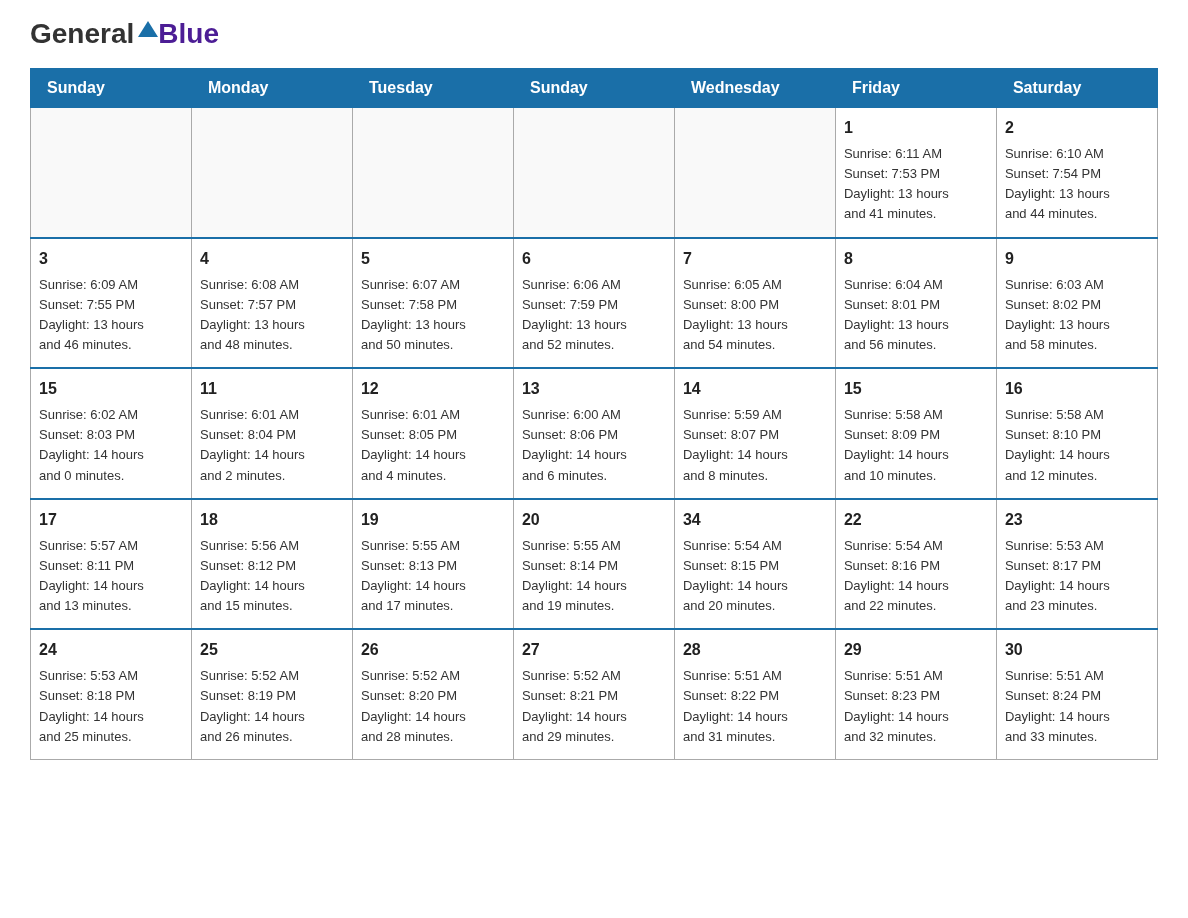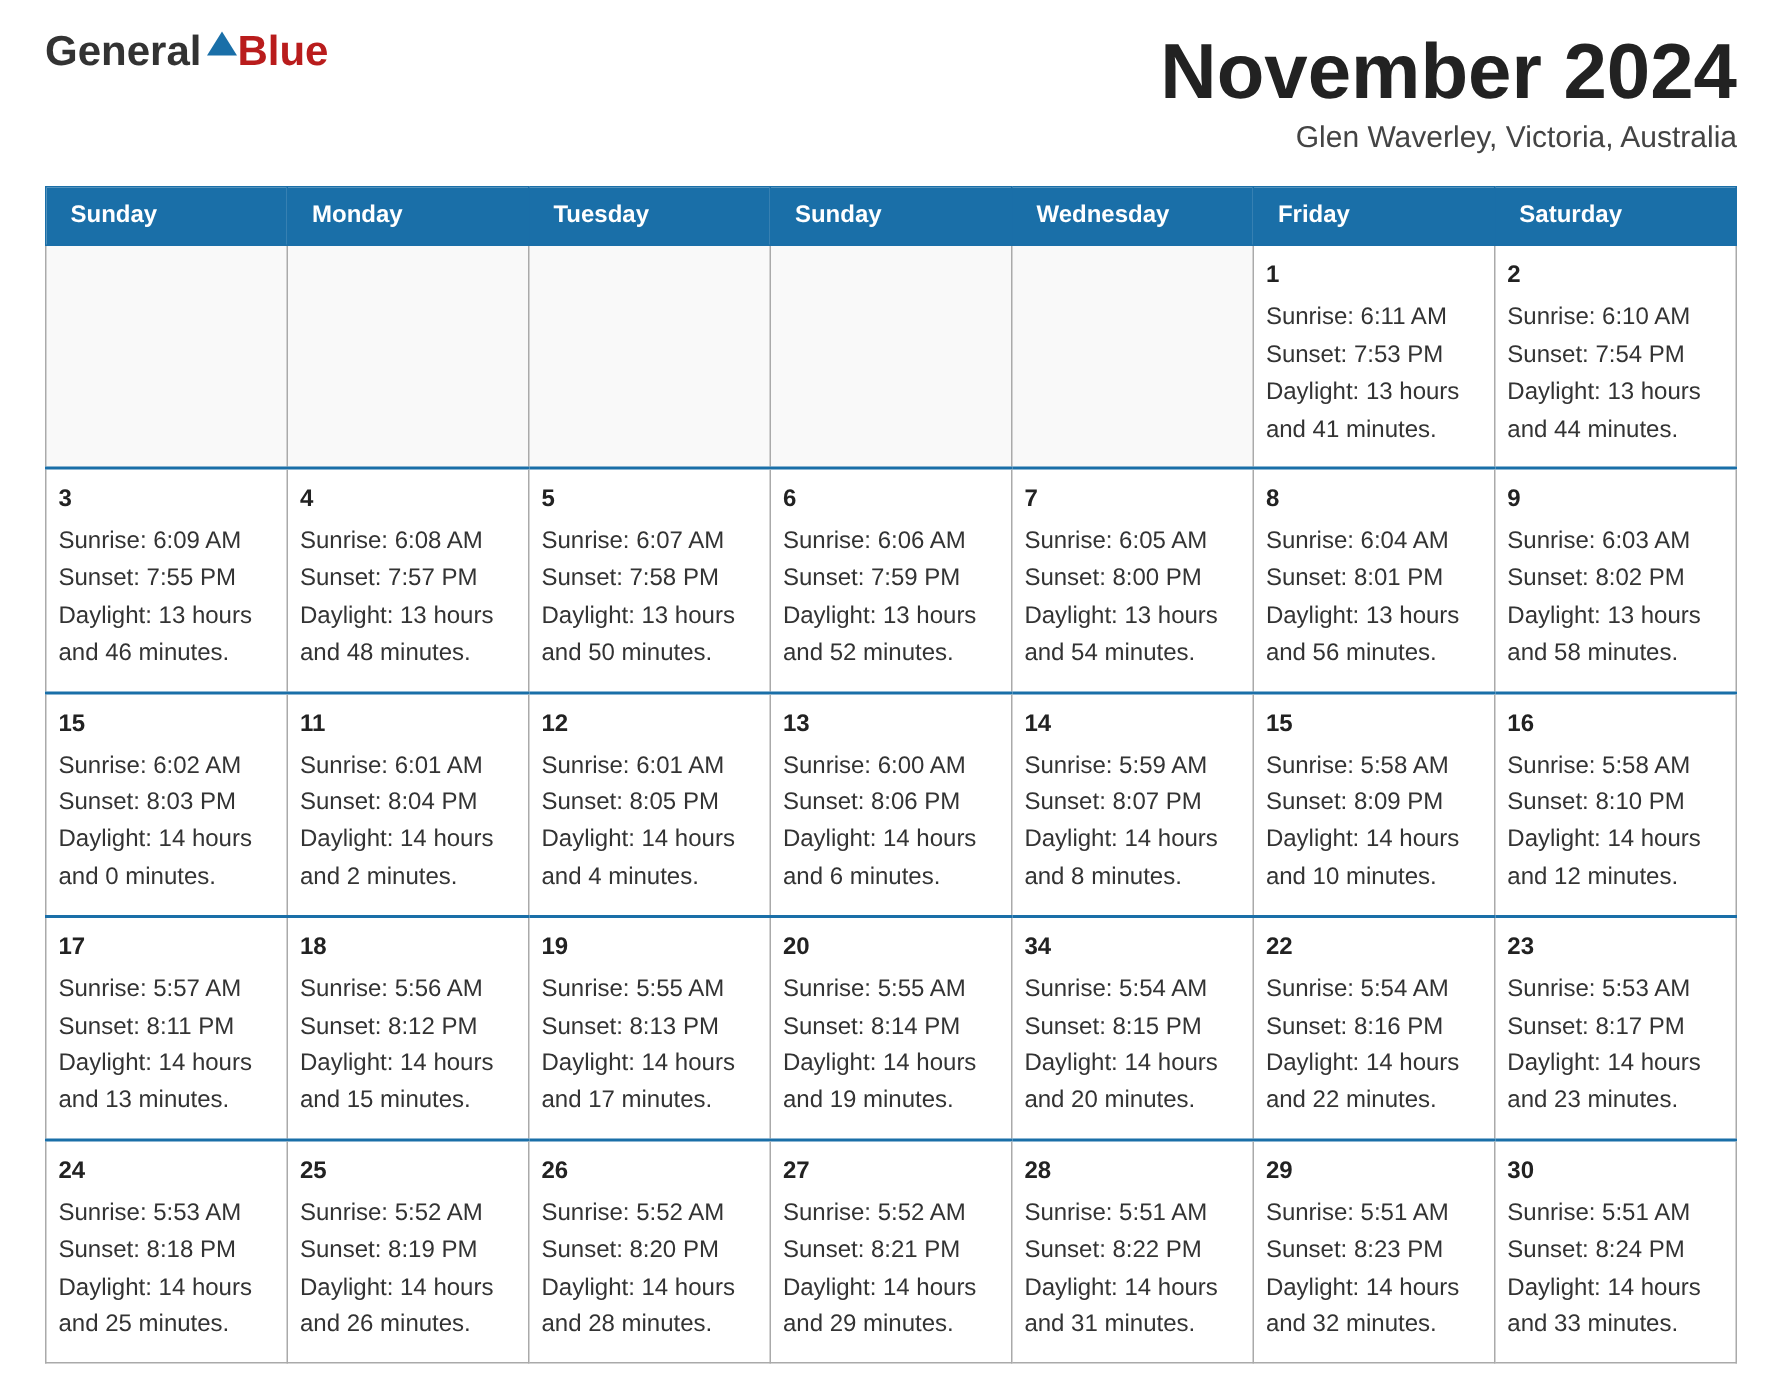--- a/index.html
+++ b/index.html
@@ -23,21 +23,21 @@
     }
     .logo-general {
       font-size: 28px;
       font-weight: bold;
       color: #333;
       line-height: 1;
     }
     .logo-blue {
       font-size: 28px;
       font-weight: bold;
-      color: #b91c1c;
+      color: #4c1d95;
       line-height: 1;
       display: flex;
       align-items: center;
     }
     .title-area {
       text-align: right;
     }
     .month-title {
       font-size: 52px;
       font-weight: bold;
@@ -74,45 +74,41 @@
       line-height: 1.5;
     }
     .day-number {
       font-size: 16px;
       font-weight: bold;
       color: #222;
       display: block;
       margin-bottom: 4px;
     }
     .day-info {
-      font-size: 16px;
+      font-size: 13px;
       color: #333;
       line-height: 1.55;
     }
     .empty-cell {
       background: #f9f9f9;
     }
     .row-divider td {
       border-top: 2px solid #1a6fa8;
     }
   </style>
 </head>
 <body>
 
 <div class="header-area">
   <div class="logo">
     <div style="display:flex; align-items:center;">
       <span class="logo-general">General</span>
       <span style="width:0;height:0;border-left:10px solid transparent;border-right:10px solid transparent;border-bottom:16px solid #1a6fa8;display:inline-block;margin-left:4px;margin-top:-10px;"></span>
     </div>
     <span class="logo-blue">Blue</span>
-  </div>
-  <div class="title-area">
-    <div class="month-title">November 2024</div>
-    <div class="location-title">Glen Waverley, Victoria, Australia</div>
   </div>
 </div>
 
 <table class="calendar">
   <thead>
     <tr>
       <th>Sunday</th>
       <th>Monday</th>
       <th>Tuesday</th>
       <th>Sunday</th>

